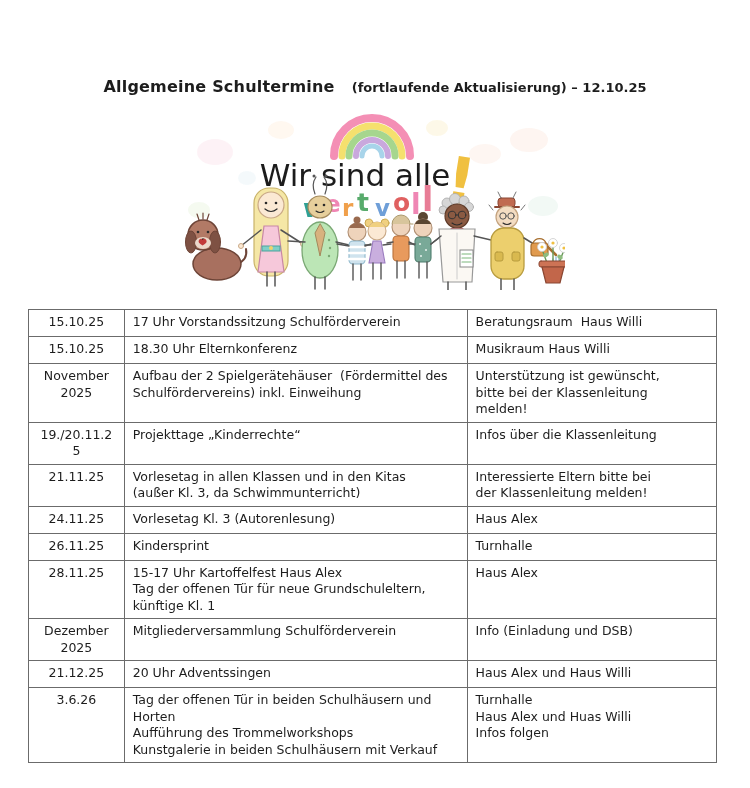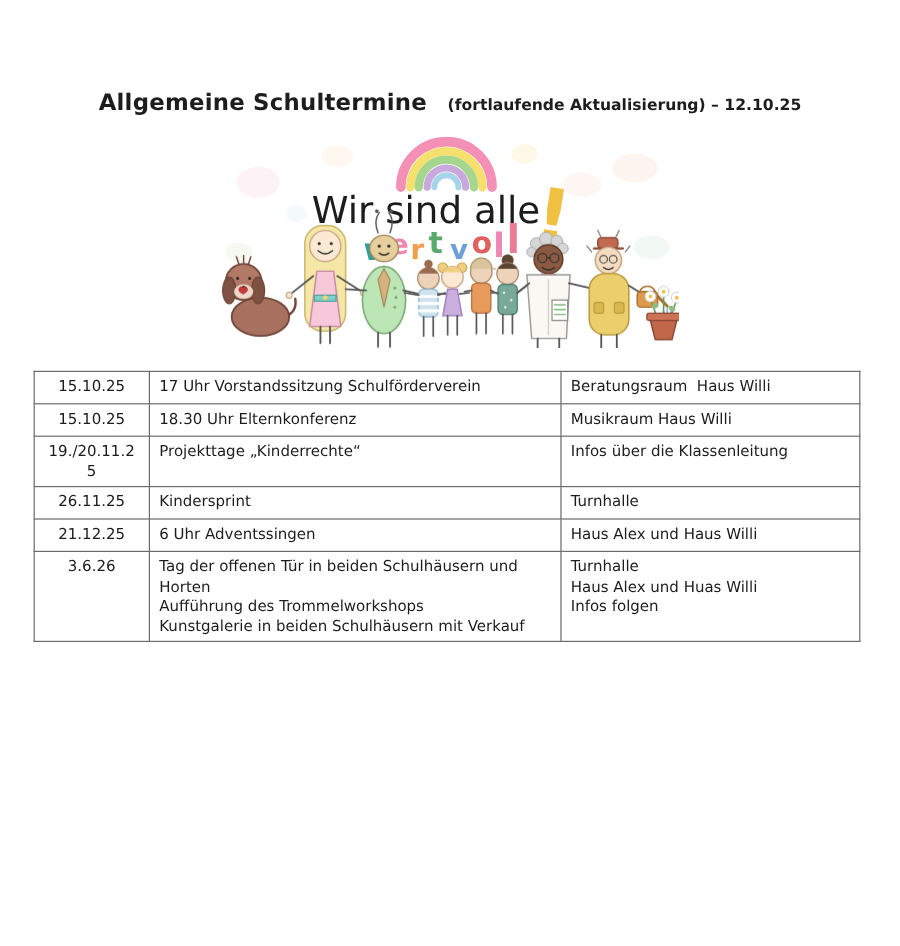--- a/index.html
+++ b/index.html
@@ -7,21 +7,21 @@
   body {
     width:750px; height:788px;
     font-family:"DejaVu Sans", sans-serif;
     color:#1d1d1d;
     overflow:hidden;
   }
   .page { width:750px; height:788px; padding-top:62px; }
 
   
   .title-line { text-align:center; white-space:nowrap; }
-  .title-main { font-weight:bold; font-size:19px; letter-spacing:.2px; }
+  .title-main { font-weight:bold; font-size:16px; letter-spacing:.2px; }
   .title-suffix { font-size:13px; margin-left:6px; }
 
   
   .illustration { width:380px; height:176px; margin:14px auto 0 auto; position:relative; }
   .illustration svg { display:block; }
   .headline-text { font-family:"DejaVu Sans", sans-serif; font-size:31px; fill:#1c1c1c; font-weight:500; }
   .wl { font-family:"DejaVu Sans", sans-serif; font-weight:bold; }
   .wl0 { fill:#2fa094; font-size:25px; }
   .wl1 { fill:#ef86b4; font-size:23px; }
   .wl2 { fill:#f0a04b; font-size:23px; }
@@ -260,32 +260,63 @@
         <td class="c-date">15.10.25</td>
         <td class="c-event">17 Uhr Vorstandssitzung Schulförderverein</td>
         <td class="c-info">Beratungsraum  Haus Willi</td>
       </tr>
       <tr>
         <td class="c-date">15.10.25</td>
         <td class="c-event">18.30 Uhr Elternkonferenz</td>
         <td class="c-info">Musikraum Haus Willi</td>
       </tr>
       <tr>
+        <td class="c-date">November 2025</td>
+        <td class="c-event">Aufbau der 2 Spielgerätehäuser  (Fördermittel des
+Schulfördervereins) inkl. Einweihung</td>
+        <td class="c-info">Unterstützung ist gewünscht,
+bitte bei der Klassenleitung
+melden!</td>
+      </tr>
+      <tr>
         <td class="c-date">19./20.11.25</td>
         <td class="c-event">Projekttage „Kinderrechte“</td>
         <td class="c-info">Infos über die Klassenleitung</td>
       </tr>
       <tr>
+        <td class="c-date">21.11.25</td>
+        <td class="c-event">Vorlesetag in allen Klassen und in den Kitas
+(außer Kl. 3, da Schwimmunterricht)</td>
+        <td class="c-info">Interessierte Eltern bitte bei
+der Klassenleitung melden!</td>
+      </tr>
+      <tr>
+        <td class="c-date">24.11.25</td>
+        <td class="c-event">Vorlesetag Kl. 3 (Autorenlesung)</td>
+        <td class="c-info">Haus Alex</td>
+      </tr>
+      <tr>
         <td class="c-date">26.11.25</td>
         <td class="c-event">Kindersprint</td>
         <td class="c-info">Turnhalle</td>
       </tr>
       <tr>
+        <td class="c-date">28.11.25</td>
+        <td class="c-event">15-17 Uhr Kartoffelfest Haus Alex
+Tag der offenen Tür für neue Grundschuleltern, künftige Kl. 1</td>
+        <td class="c-info">Haus Alex</td>
+      </tr>
+      <tr>
+        <td class="c-date">Dezember 2025</td>
+        <td class="c-event">Mitgliederversammlung Schulförderverein</td>
+        <td class="c-info">Info (Einladung und DSB)</td>
+      </tr>
+      <tr>
         <td class="c-date">21.12.25</td>
-        <td class="c-event">6 Uhr Adventssingen</td>
+        <td class="c-event">20 Uhr Adventssingen</td>
         <td class="c-info">Haus Alex und Haus Willi</td>
       </tr>
       <tr>
         <td class="c-date">3.6.26</td>
         <td class="c-event">Tag der offenen Tür in beiden Schulhäusern und Horten
 Aufführung des Trommelworkshops
 Kunstgalerie in beiden Schulhäusern mit Verkauf</td>
         <td class="c-info">Turnhalle
 Haus Alex und Huas Willi
 Infos folgen</td>

